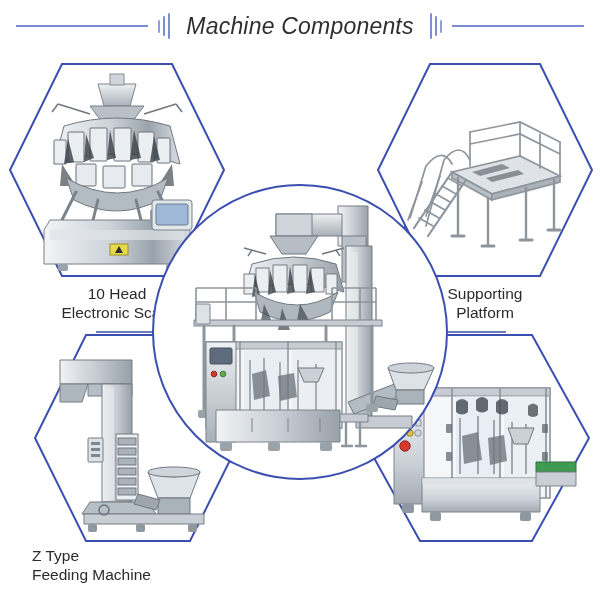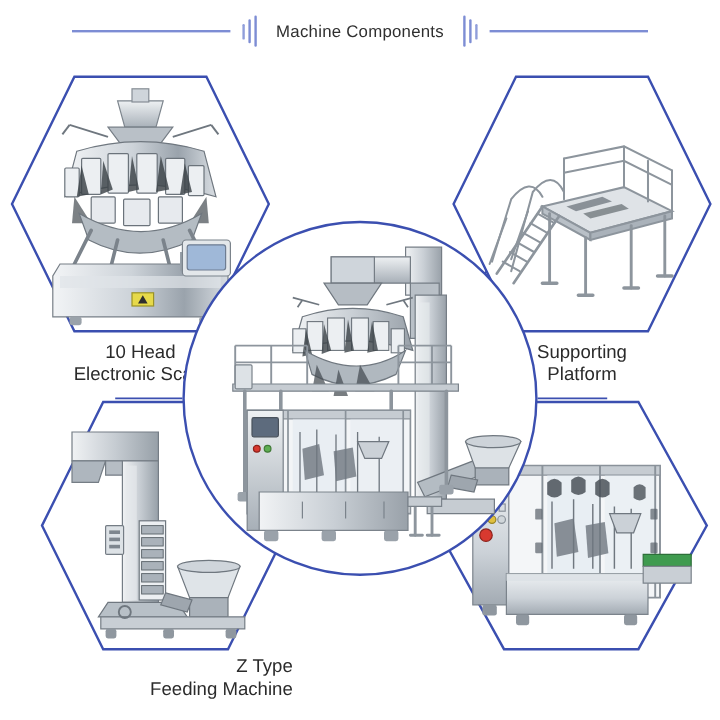--- a/index.html
+++ b/index.html
@@ -19,35 +19,35 @@
   }
   .hdr-rule{ height:2px; background:#7d8dd4; flex:0 0 auto; }
   #rule-left{ width:132px; }
   #rule-right{ width:132px; }
   .bars{ display:flex; align-items:center; gap:3px; height:26px; }
   .bars i{ display:block; width:2px; background:#7d8dd4; border-radius:1px; }
   .bars i.s{ height:13px; opacity:.85; }
   .bars i.m{ height:20px; }
   .bars i.l{ height:26px; }
   #page-title{
-    font-size:14px; letter-spacing:.2px; white-space:nowrap;
-    color:#2f2f2f; font-weight:400; padding:0 6px;
+    font-size:23px; letter-spacing:.2px; white-space:nowrap;
+    color:#2f2f2f; font-weight:400; padding:0 6px;font-style:italic;
   }
 
   
   #stage{ position:absolute; left:0; top:52px; width:488px; height:548px; }
   #wires{ position:absolute; left:0; top:0; width:600px; height:548px; }
 
   .node{ position:absolute; }
   .hexwrap{ position:relative; }
   .hexsvg{ position:absolute; left:0; top:0; }
   .art{ position:absolute; left:0; top:0; width:100%; height:100%; }
 
   .node-label{
-    position:absolute; width:100%; text-align:right;
+    position:absolute; width:100%; text-align:left;
     font-size:15.5px; line-height:19px; color:#2b2b2b; white-space:pre-line;
   }
   #node-scale .node-label{ text-align:center; }
   #node-platform .node-label{ text-align:center; }
 
   
   #node-scale    { left:6px;   top:8px;   width:222px; height:220px; }
   #node-platform { left:374px; top:8px;   width:222px; height:220px; }
   #node-feeder   { left:32px;  top:280px; width:212px; height:212px; }
   #node-host     { left:360px; top:280px; width:232px; height:212px; }

